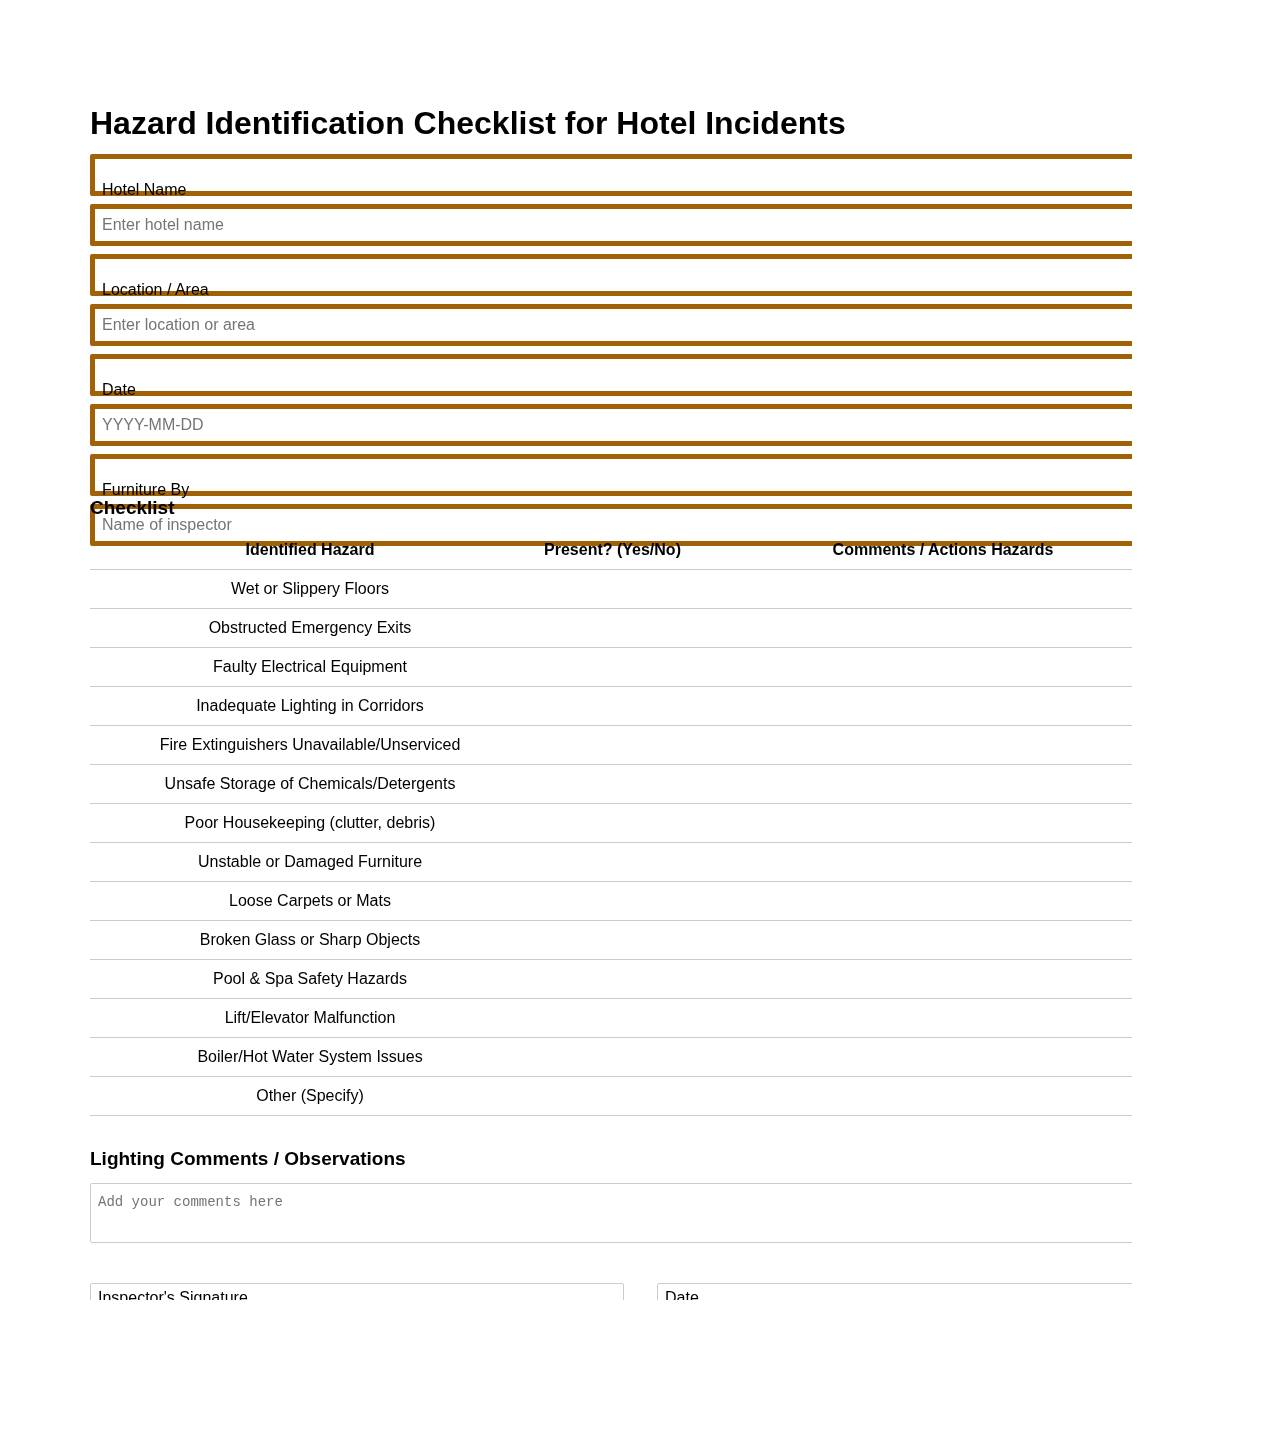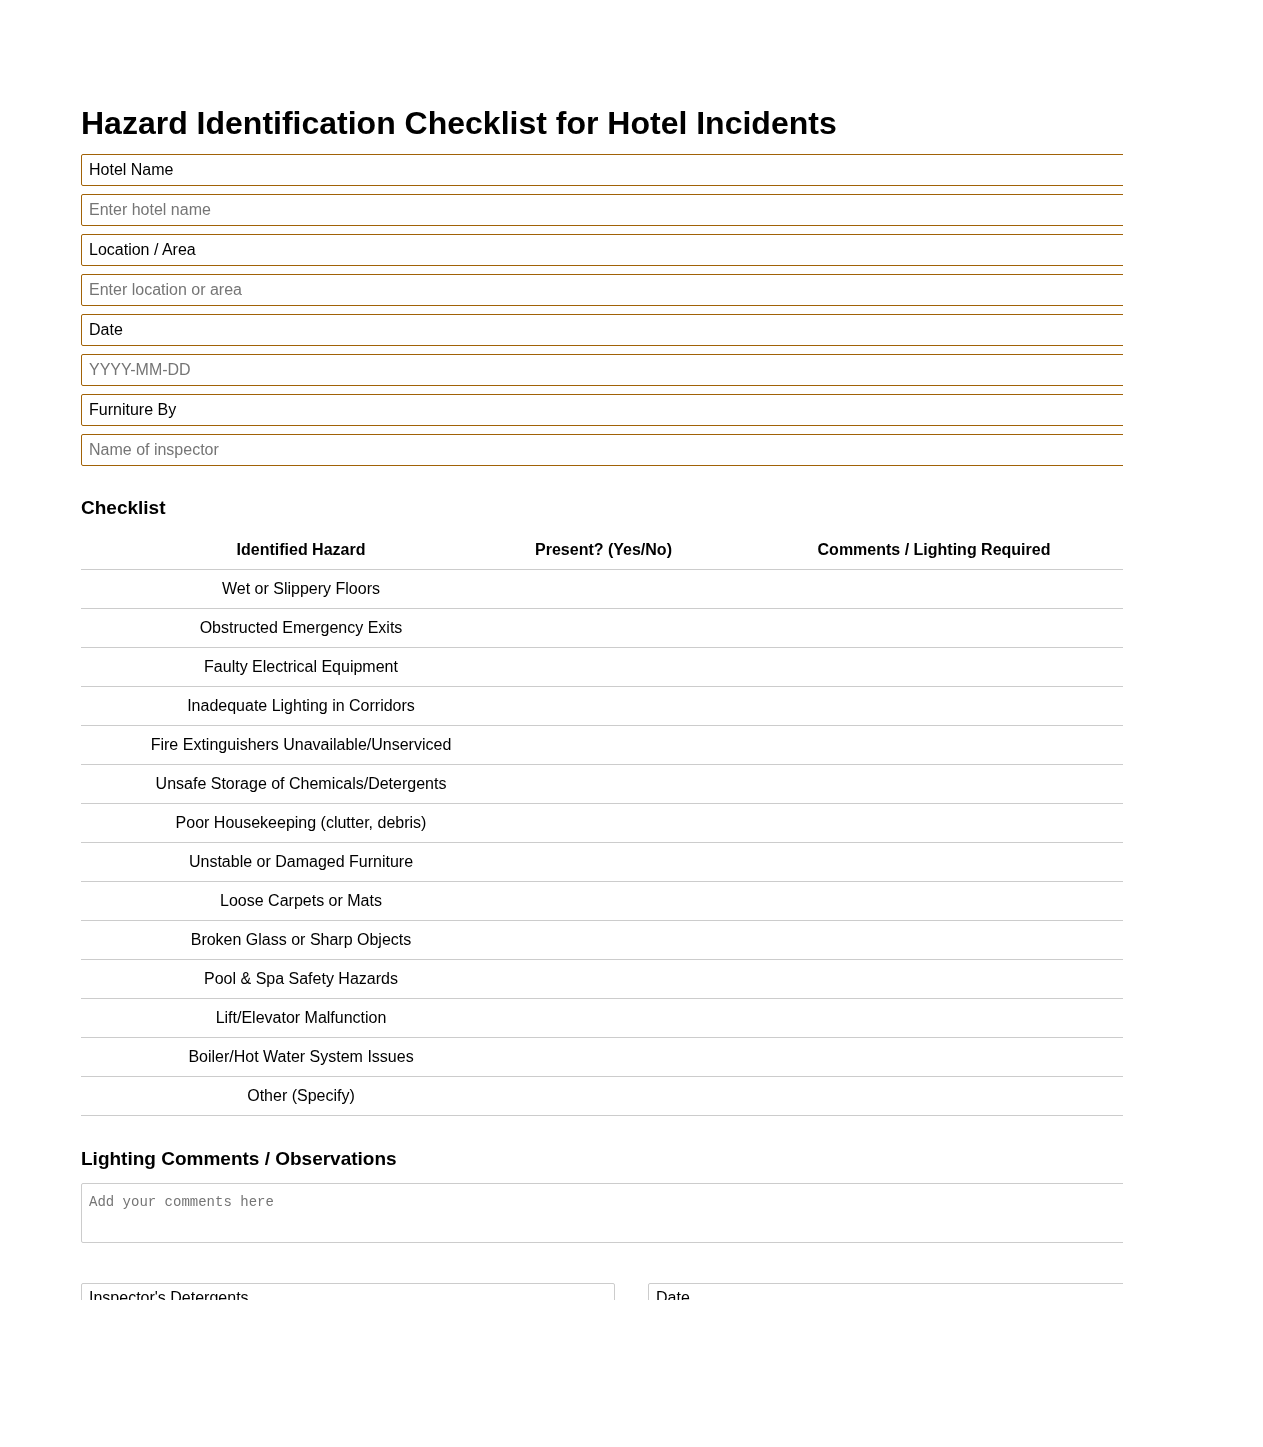--- a/index.html
+++ b/index.html
@@ -10,21 +10,21 @@
     body {
       width: 1263px;
       height: 1447px;
       position: relative;
       font-family: "Liberation Sans", sans-serif;
       color: #000;
       overflow: hidden;
     }
     .viewport {
       position: absolute;
-      left: 0;
+      left: 9px;
       top: 0;
       width: 1123px;
       height: 1300px;
       overflow: hidden;
     }
     .container {
       position: absolute;
       left: 81px;
       top: 0;
       width: 1101px;
@@ -42,24 +42,24 @@
     .form-fields {
       position: absolute;
       top: 154px;
       left: 0;
       width: 1101px;
     }
     .field-box {
       box-sizing: border-box;
       width: 1101px;
       height: 32px;
-      border: 1px solid #a16207;
+      border: 5px solid #a16207;
       border-radius: 2px;
       margin-bottom: 8px;
-      padding: 0 7px;
+      padding: 16px 7px;
       font-size: 16px;
       line-height: 30px;
       color: #000;
       font-family: "Liberation Sans", sans-serif;
       background: #fff;
       display: block;
       outline: none;
     }
     .field-box.input::placeholder {
       color: #757575;
@@ -157,21 +157,21 @@
       <input class="field-box input" type="text" placeholder="Name of inspector" style="">
     </div>
 
     <h2 class="checklist-title">Checklist</h2>
 
     <table>
       <thead>
         <tr>
           <th class="col-hazard">Identified Hazard</th>
           <th class="col-present">Present? (Yes/No)</th>
-          <th class="col-comments">Comments / Lighting Required</th>
+          <th class="col-comments">Comments / Actions Hazards</th>
         </tr>
       </thead>
       <tbody>
         <tr>
           <td class="col-hazard">Wet or Slippery Floors</td>
           <td class="col-present"></td>
           <td class="col-comments"></td>
         </tr>
         <tr>
           <td class="col-hazard">Obstructed Emergency Exits</td>
@@ -239,18 +239,18 @@
           <td class="col-comments"></td>
         </tr>
       </tbody>
     </table>
 
     <h2 class="comments-title">Lighting Comments / Observations</h2>
 
     <textarea placeholder="Add your comments here" style=""></textarea>
 
     <div class="signature-row">
-      <div class="sig-box sig-left">Inspector's Detergents</div>
+      <div class="sig-box sig-left">Inspector's Signature</div>
       <div class="sig-box sig-right">Date</div>
     </div>
 
   </div>
 </div>
 
 </body></html>

